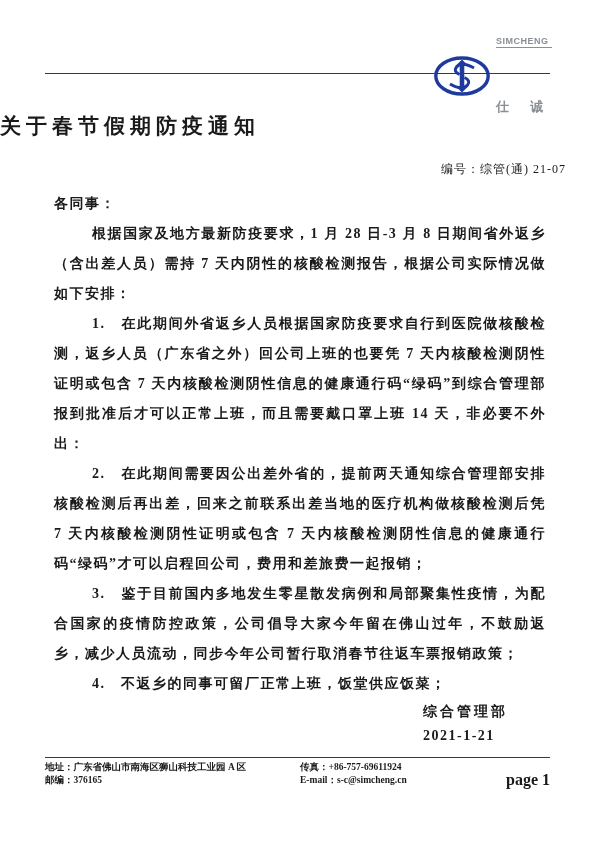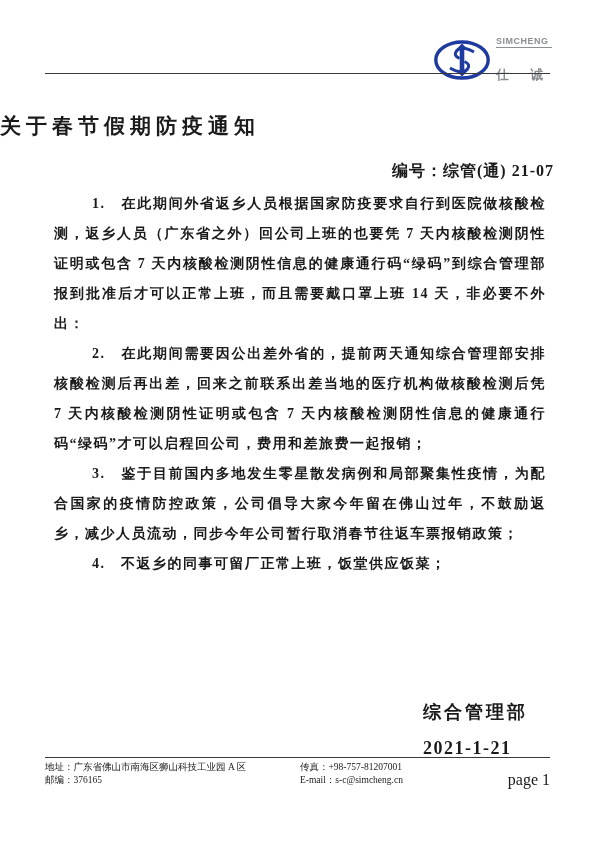--- a/index.html
+++ b/index.html
@@ -4,56 +4,56 @@
 <style>
   html,body{margin:0;padding:0;background:#ffffff;}
   .page{
     position:relative;width:600px;height:848px;background:#fff;
     font-family:"Liberation Serif","DejaVu Serif",serif;color:#1a1a1a;
     overflow:hidden;
   }
   
   .logo{position:absolute;top:36px;left:433px;display:flex;align-items:center;}
   .logo-mark{width:58px;height:40px;display:block;}
-  .logo-text{margin-left:5px;display:flex;flex-direction:column;}
+  .logo-text{margin-left:5px;display:flex;flex-direction:column;gap:44px;}
   .logo-en{
     font-family:"Liberation Sans","DejaVu Sans",sans-serif;
     font-size:9px;font-weight:bold;color:#8a8f94;letter-spacing:0.5px;
     border-bottom:1.5px solid #8a8f94;padding-bottom:1px;
   }
-  .logo-cn{font-size:13px;font-weight:bold;color:#8a8f94;letter-spacing:9px;margin-top:18px;white-space:nowrap;}
+  .logo-cn{font-size:13px;font-weight:bold;color:#8a8f94;letter-spacing:9px;margin-top:6px;white-space:nowrap;}
   .header-rule{position:absolute;top:73px;left:45px;width:505px;height:0;border-top:1.6px solid #3a3a3a;}
   
   .title{
     position:absolute;top:112px;left:0;width:600px;margin:0;
     text-align:left;font-size:21px;font-weight:bold;letter-spacing:5px;
   }
   .docnum{
-    position:absolute;top:161px;left:4px;width:550px;text-align:right;
-    font-size:16px;font-weight:bold;letter-spacing:1px;
+    position:absolute;top:161px;left:16px;width:550px;text-align:right;
+    font-size:12px;font-weight:normal;letter-spacing:1px;
   }
   
   .body{
     position:absolute;top:189px;left:54px;width:492px;
     font-size:14px;font-weight:bold;line-height:30px;letter-spacing:1.5px;
     text-align:justify;
   }
   .body p{margin:0;}
   .indent{text-indent:38px;}
   .indent2{text-indent:28px;}
   
-  .signature{position:absolute;top:702px;left:423px;font-size:18px;font-weight:bold;}
+  .signature{position:absolute;top:702px;left:423px;font-size:14px;font-weight:bold;}
   .sig-dept{letter-spacing:3px;line-height:20px;}
-  .sig-date{letter-spacing:1.5px;line-height:20px;margin-top:16px;}
+  .sig-date{letter-spacing:1.5px;line-height:20px;margin-top:4px;}
   
   .footer{
     position:absolute;top:757px;left:45px;width:505px;
     border-top:1.2px solid #3a3a3a;padding-top:3px;
     display:flex;align-items:flex-start;
-    font-size:9.5px;font-weight:normal;line-height:12.8px;
+    font-size:9.5px;font-weight:bold;line-height:12.8px;
   }
   .fcol-left{width:255px;}
   .fcol-right{width:195px;}
   .fpage{flex:1;text-align:right;font-size:16px;align-self:flex-end;}
 </style>
 </head>
 <body>
 
 <div class="page">
 
@@ -68,36 +68,38 @@
       <span class="logo-en">SIMCHENG</span>
       <span class="logo-cn">仕 诚</span>
     </div>
   </div>
   <div class="header-rule"></div>
 
   <h1 class="title">关于春节假期防疫通知</h1>
   <div class="docnum">编号：综管(通) 21-07</div>
 
   <div class="body">
+    <p>各同事：</p>
+    <p class="indent">根据国家及地方最新防疫要求，1 月 28 日-3 月 8 日期间省外返乡（含出差人员）需持 7 天内阴性的核酸检测报告，根据公司实际情况做如下安排：</p>
     <p class="indent">1.　在此期间外省返乡人员根据国家防疫要求自行到医院做核酸检测，返乡人员（广东省之外）回公司上班的也要凭 7 天内核酸检测阴性证明或包含 7 天内核酸检测阴性信息的健康通行码“绿码”到综合管理部报到批准后才可以正常上班，而且需要戴口罩上班 14 天，非必要不外出：</p>
     <p class="indent">2.　在此期间需要因公出差外省的，提前两天通知综合管理部安排核酸检测后再出差，回来之前联系出差当地的医疗机构做核酸检测后凭 7 天内核酸检测阴性证明或包含 7 天内核酸检测阴性信息的健康通行码“绿码”才可以启程回公司，费用和差旅费一起报销；</p>
     <p class="indent">3.　鉴于目前国内多地发生零星散发病例和局部聚集性疫情，为配合国家的疫情防控政策，公司倡导大家今年留在佛山过年，不鼓励返乡，减少人员流动，同步今年公司暂行取消春节往返车票报销政策；</p>
     <p class="indent">4.　不返乡的同事可留厂正常上班，饭堂供应饭菜；</p>
   </div>
 
   <div class="signature">
     <div class="sig-dept">综合管理部</div>
     <div class="sig-date">2021-1-21</div>
   </div>
 
   <div class="footer">
     <div class="fcol-left">
       <div>地址：广东省佛山市南海区狮山科技工业园 A 区</div>
       <div>邮编：376165</div>
     </div>
     <div class="fcol-right">
-      <div>传真：+98-757-81207001</div>
+      <div>传真：+86-757-69611924</div>
       <div>E-mail：s-c@simcheng.cn</div>
     </div>
     <div class="fpage">page 1</div>
   </div>
 
 </div>
 
 </body></html>

